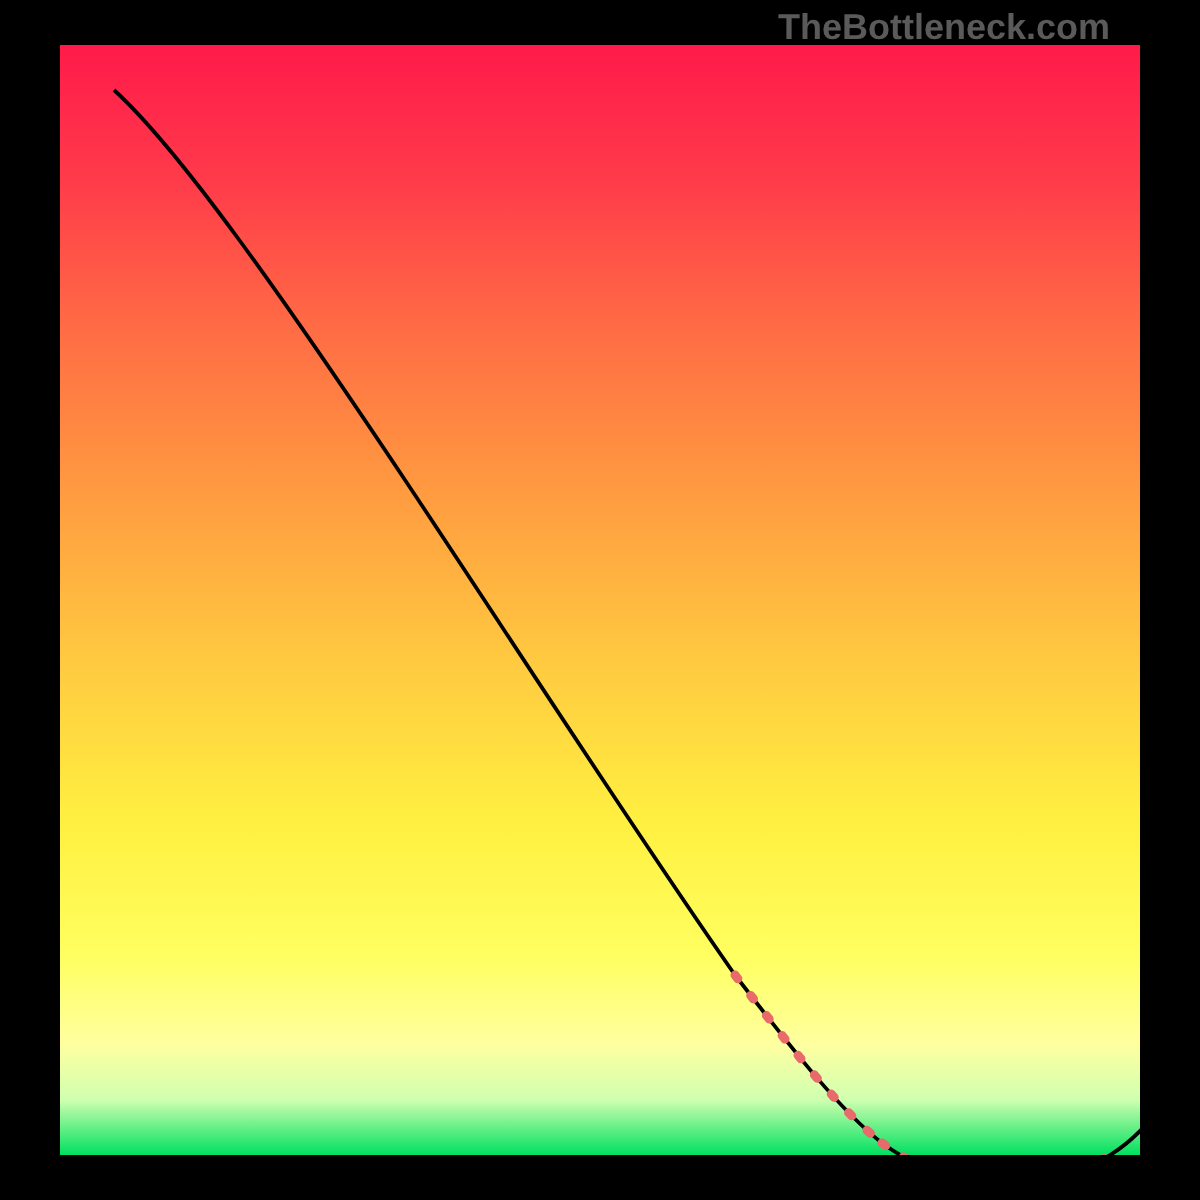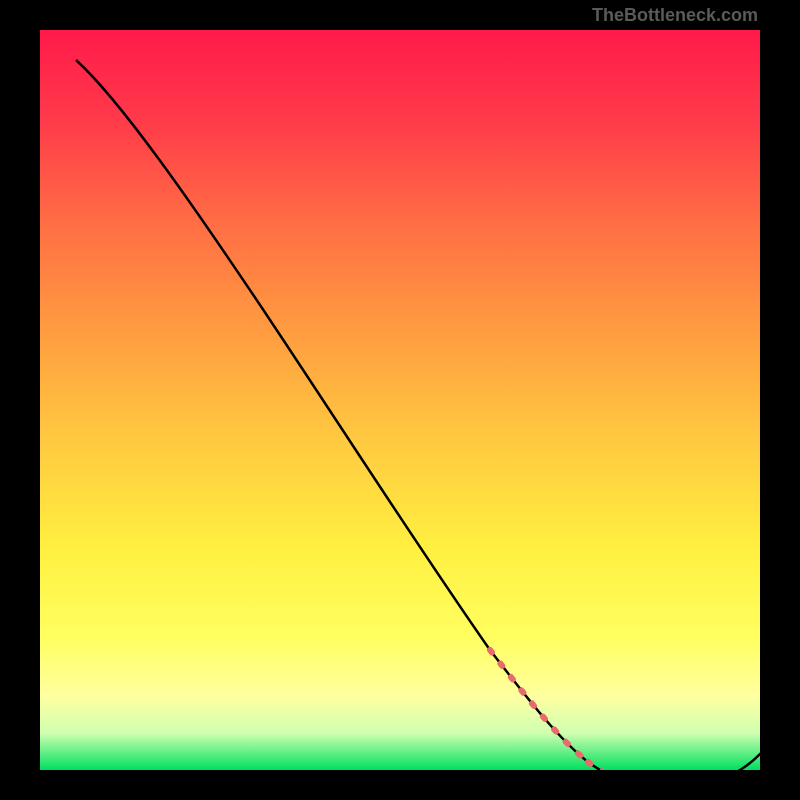--- a/index.html
+++ b/index.html
@@ -13,24 +13,24 @@
   .chart-container {
     position: absolute;
     left: 40px;
     top: 30px;
     width: 720px;
     height: 740px;
   }
   .watermark {
     position: absolute;
     top: 5px;
-    right: 42px;
+    right: 60px;
     color: #5a5a5a;
     font-family: Arial, Helvetica, sans-serif;
-    font-size: 18px;
+    font-size: 24px;
     font-weight: bold;
   }
   svg {
     display: block;
   }
 </style>
 </head>
 <body>
 
 <div class="watermark">TheBottleneck.com</div>

